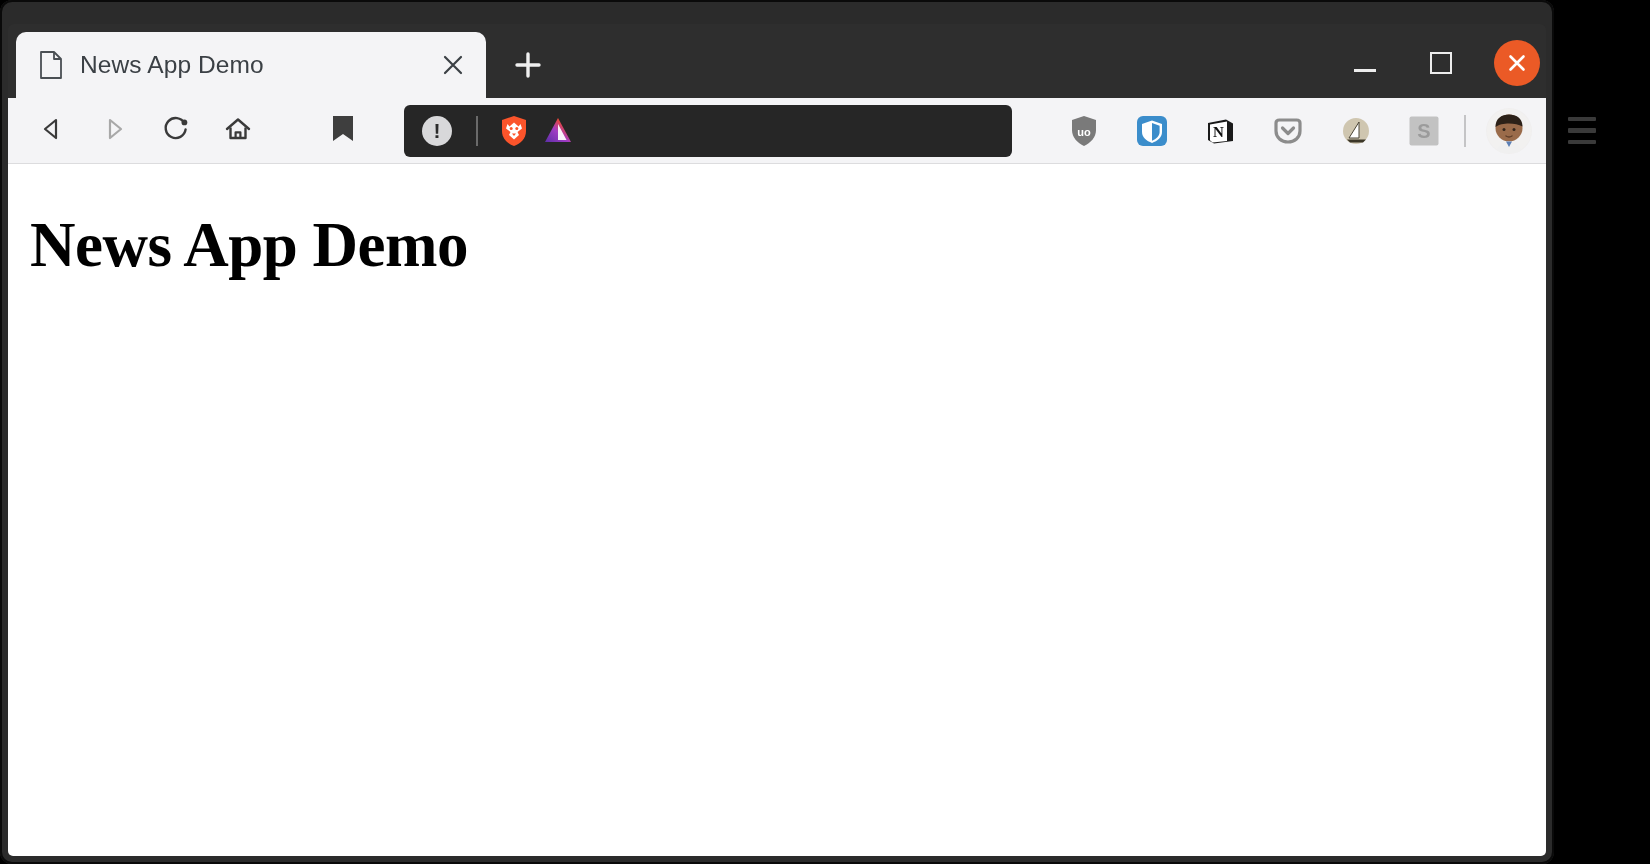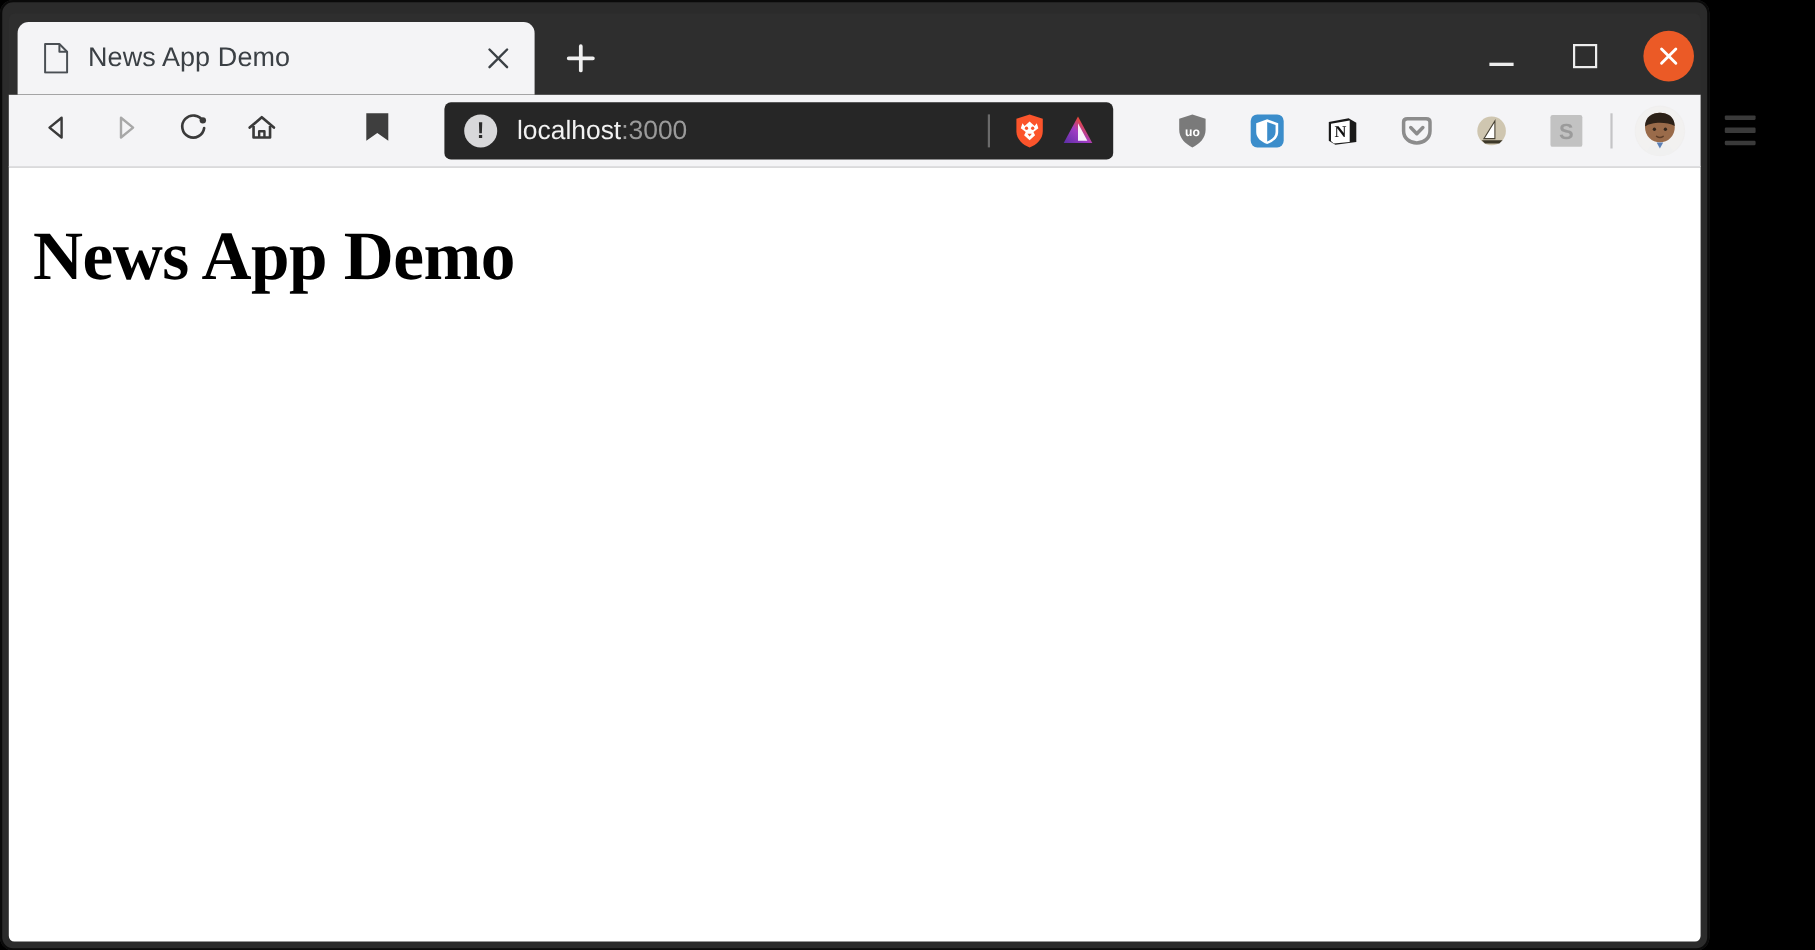--- a/index.html
+++ b/index.html
@@ -13,21 +13,21 @@
   }
 
   
   #browser-window {
     position: absolute;
     left: 0; top: 0;
     width: 1554px;
     height: 864px;
     background: #2b2b2b;
     border-radius: 12px;
-    padding: 12px 8px 8px 8px;
+    padding: 24px 8px 8px 8px;
     display: flex;
     flex-direction: column;
     box-shadow: 0 0 0 2px #0a0a0a inset;
   }
 
   
   #titlebar {
     position: relative;
     height: 74px;
     background: #2e2e2e;
@@ -342,21 +342,20 @@
         <svg width="26" height="30" viewBox="0 0 26 30">
           <path d="M3 2 h20 v25 l-10 -7 l-10 7 z" fill="#3e3e3e"></path>
         </svg>
       </span>
     </div>
 
     <div id="urlbar">
       <span id="security-icon">
         <span>!</span>
       </span>
-      <span id="url-text" title="localhost:3000"><span>localhost</span><span class="port">:3000</span></span>
 
       <span class="url-sep"></span>
 
       <span class="url-action">
         <svg width="34" height="34" viewBox="0 0 34 34">
           <path d="M17 2 L29 6 L29 17 C29 24.5 23.5 29.5 17 32 C10.5 29.5 5 24.5 5 17 L5 6 Z" fill="#fb542b"></path>
           <path d="M17 8.5 L21.5 12.5 L23.5 10 L25 14.5 L20.5 18 L22 21 L17 25.5 L12 21 L13.5 18 L9 14.5 L10.5 10 L12.5 12.5 Z" fill="#ffffff"></path>
           <circle cx="14.2" cy="14.6" r="1.5" fill="#fb542b"></circle>
           <circle cx="19.8" cy="14.6" r="1.5" fill="#fb542b"></circle>
           <path d="M15 19.5 h4 l-2 2.6 z" fill="#fb542b"></path>

